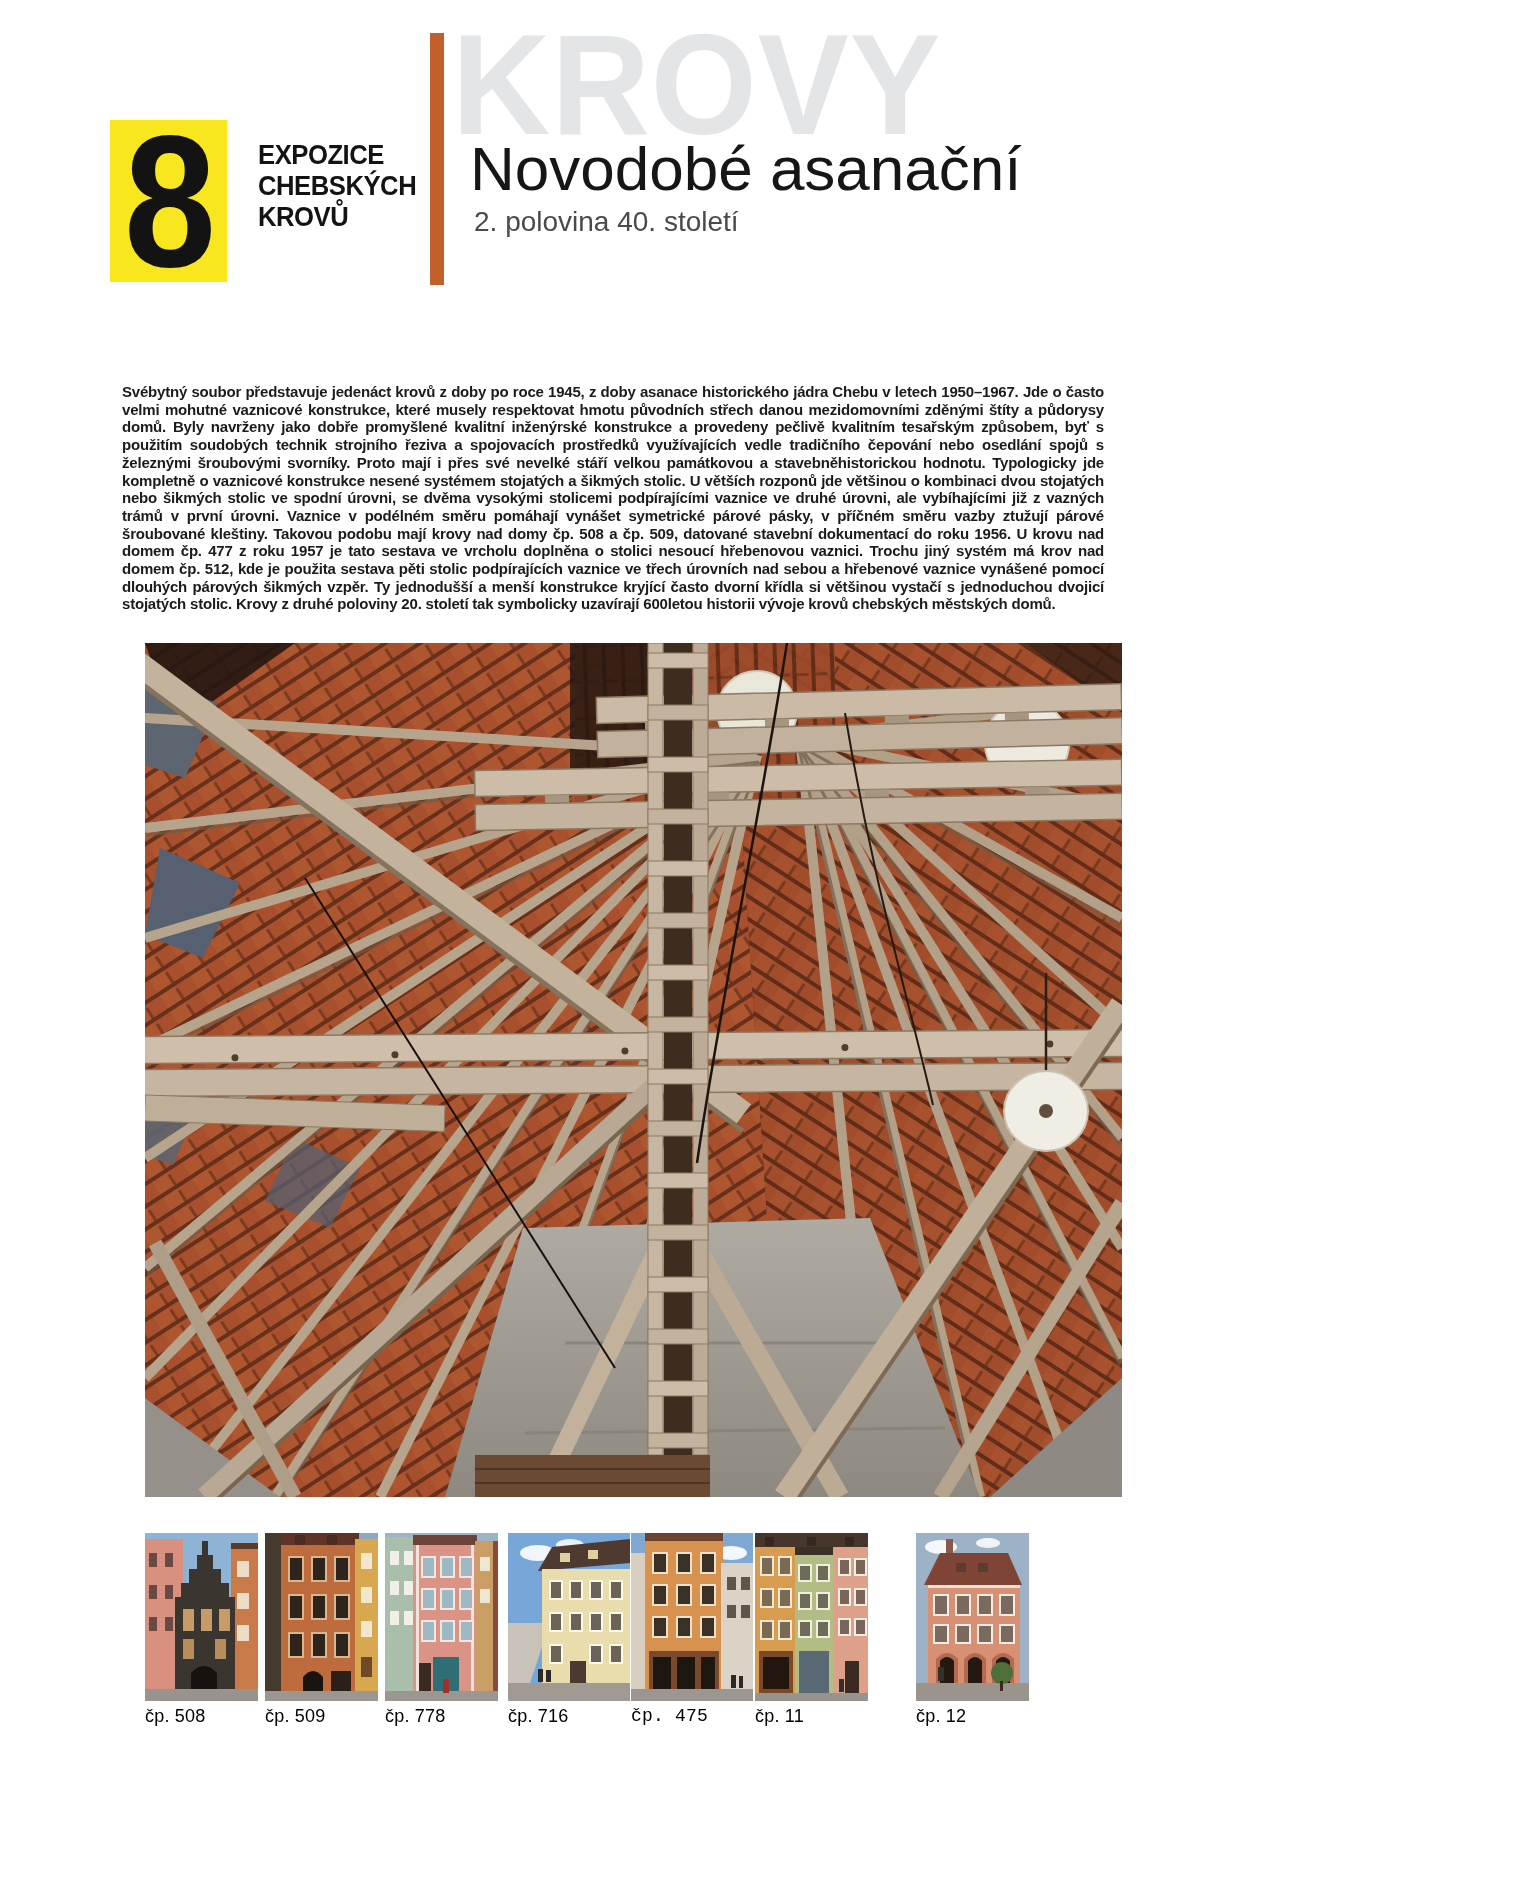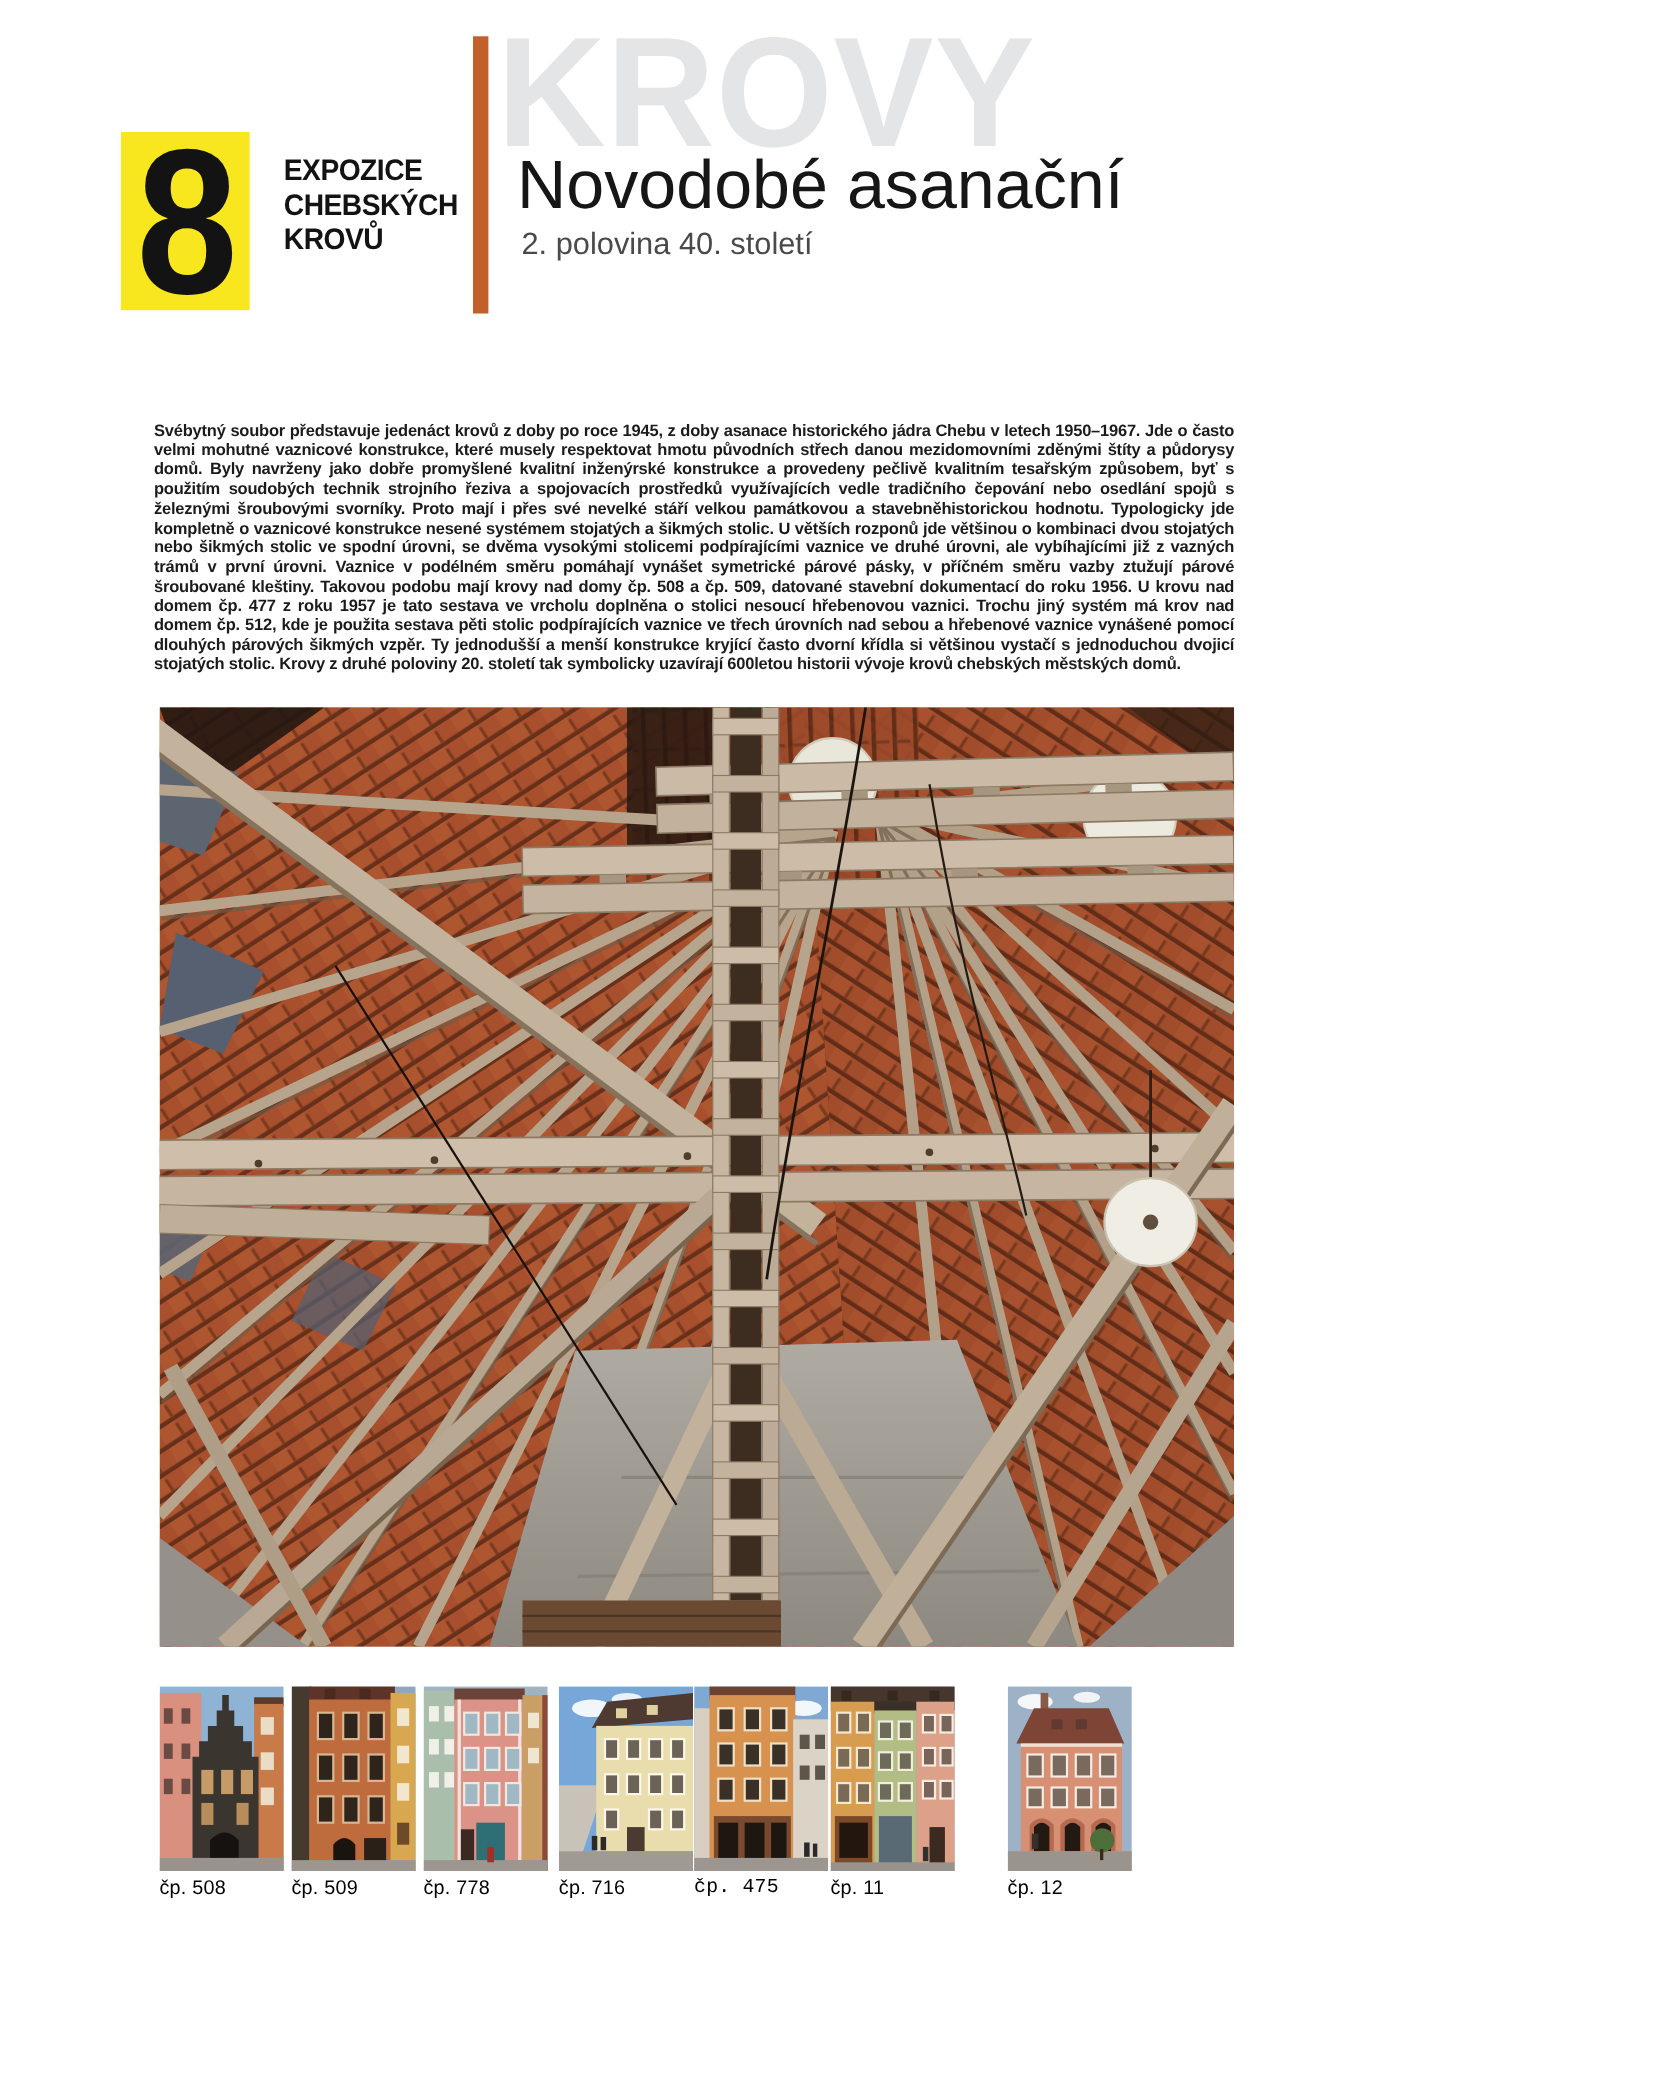--- a/index.html
+++ b/index.html
@@ -15,21 +15,21 @@
   #series{left:258px;top:140px;font-weight:bold;font-size:27px;line-height:31px;
           letter-spacing:-0.5px;color:#131313;transform:scaleX(.95);transform-origin:left top;}
   #orange-bar{left:430px;top:33px;width:14px;height:252px;background:#C2602C;}
   #watermark{left:452px;top:14px;font-size:142px;font-weight:800;line-height:1;
              color:#E4E5E6;letter-spacing:1px;transform:scaleX(.96);transform-origin:left top;}
   #main-title{left:470px;top:136px;font-size:62px;line-height:1.05;color:#161616;
               letter-spacing:0;}
   #subtitle{left:474px;top:206px;font-size:28px;color:#4A4A4A;}
 
   
-  #body-text{left:140px;top:383px;width:982px;font-size:15px;line-height:17.7px;
+  #body-text{left:122px;top:383px;width:982px;font-size:15px;line-height:17.7px;
              font-weight:bold;letter-spacing:-0.2px;text-align:justify;color:#1b1b1b;}
 
   
   #main-photo{left:145px;top:643px;width:977px;height:854px;overflow:hidden;}
   #main-photo svg{display:block;width:100%;height:100%;}
 
   
   .thumb{top:1533px;height:168px;overflow:hidden;}
   .thumb svg{display:block;width:100%;height:100%;}
   .caption{top:1706px;font-size:18px;color:#000000;letter-spacing:0.2px;}

